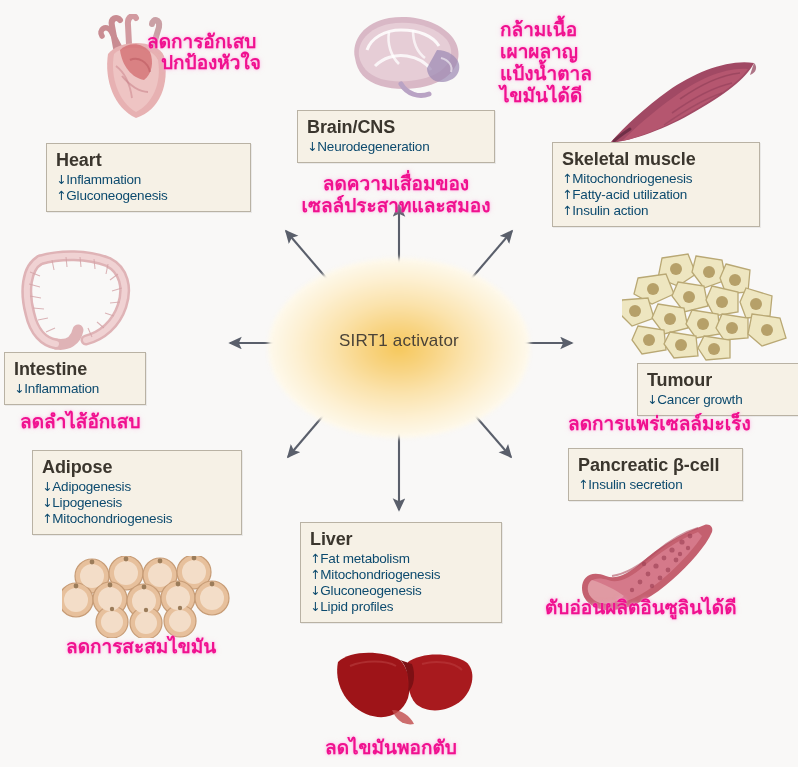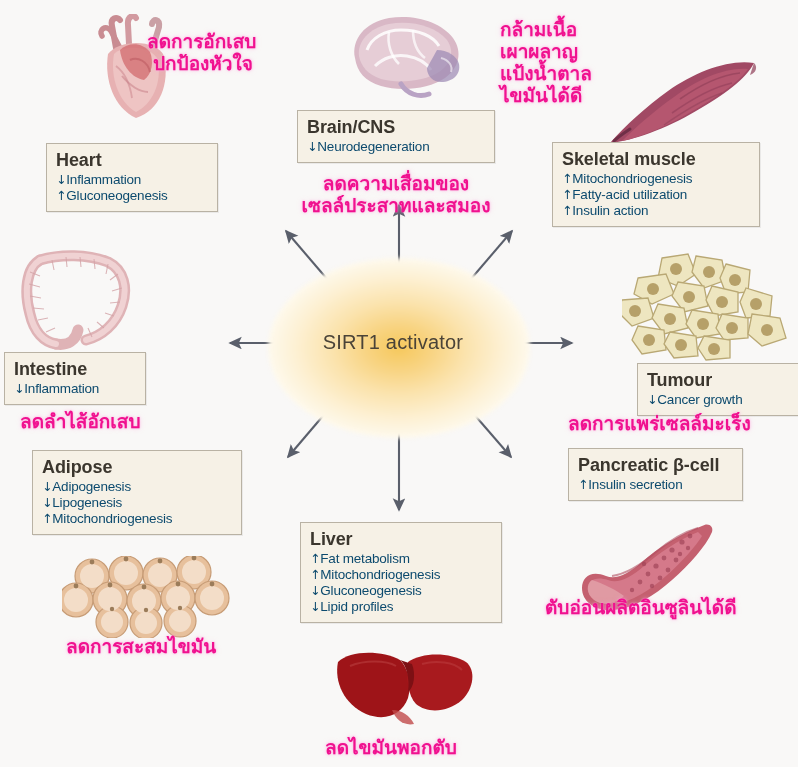--- a/index.html
+++ b/index.html
@@ -26,24 +26,24 @@
         #f6c85c 0%,
         #f8d483 18%,
         #fbe3ad 36%,
         #fdf0d2 55%,
         #fefaef 72%,
         rgba(249,248,247,0) 86%);
     filter:blur(2px);
   }
   .glow-label{
     position:absolute;
-    left:262px; top:331px;
+    left:268px; top:331px;
     width:262px;
     text-align:center;
-    font-size:20px;
+    font-size:17px;
     letter-spacing:.2px;
     color:#4a4338;
     font-family:"Liberation Sans", sans-serif;
   }
 
   
   .box{
     position:absolute;
     background:#f6f1e6;
     border:1px solid #b9b2a4;
@@ -285,21 +285,21 @@
     <g>
       <path d="M8 14 C4 34 14 56 36 66 C56 74 72 66 78 50 C82 36 78 20 70 12 C52 2 20 2 8 14 Z" fill="#9e1418"></path>
       <path d="M78 14 C92 4 120 4 136 14 C146 22 144 40 132 52 C118 64 98 66 86 56 C78 48 76 30 78 14 Z" fill="#a81a1e"></path>
       <path d="M70 12 C76 16 80 30 78 44 C84 40 86 26 82 16 Z" fill="#7d1014"></path>
       <path d="M62 62 C66 72 74 78 84 76 C80 68 72 62 62 62 Z" fill="#c04a4a" opacity=".8"></path>
       <path d="M20 18 C34 12 56 12 66 18" stroke="#c24b4b" stroke-width="2" fill="none" opacity=".45"></path>
       <path d="M92 16 C106 12 124 14 132 22" stroke="#c24b4b" stroke-width="2" fill="none" opacity=".4"></path>
     </g>
   </svg>
 
-  <div class="box" style="left:46px;top:143px;width:172px;">
+  <div class="box" style="left:46px;top:143px;width:205px;">
     <div class="ttl">Heart</div>
     <div class="ln"><span class="arrw">↓</span><span>Inflammation</span></div>
     <div class="ln"><span class="arrw">↑</span><span>Gluconeogenesis</span></div>
   </div>
 
   <div class="box" style="left:297px;top:110px;width:198px;">
     <div class="ttl">Brain/CNS</div>
     <div class="ln"><span class="arrw">↓</span><span>Neurodegeneration</span></div>
   </div>
 
@@ -335,21 +335,21 @@
   <div class="box" style="left:300px;top:522px;width:202px;">
     <div class="ttl">Liver</div>
     <div class="ln"><span class="arrw">↑</span><span>Fat metabolism</span></div>
     <div class="ln"><span class="arrw">↑</span><span>Mitochondriogenesis</span></div>
     <div class="ln"><span class="arrw">↓</span><span>Gluconeogenesis</span></div>
     <div class="ln"><span class="arrw">↓</span><span>Lipid profiles</span></div>
   </div>
 
   <div class="thai" style="left:147px;top:30px;">
     <div>ลดการอักเสบ</div>
-    <div style="margin-left:6px;">ปกป้องหัวใจ</div>
+    <div style="margin-left:14px;font-family:Liberation Serif, serif;">ปกป้องหัวใจ</div>
   </div>
 
   <div class="thai" style="left:276px;top:172px;text-align:center;width:240px;">
     <div>ลดความเสื่อมของ</div>
     <div>เซลล์ประสาทและสมอง</div>
   </div>
 
   <div class="thai" style="left:500px;top:18px;">
     <div>กล้ามเนื้อ</div>
     <div>เผาผลาญ</div>

